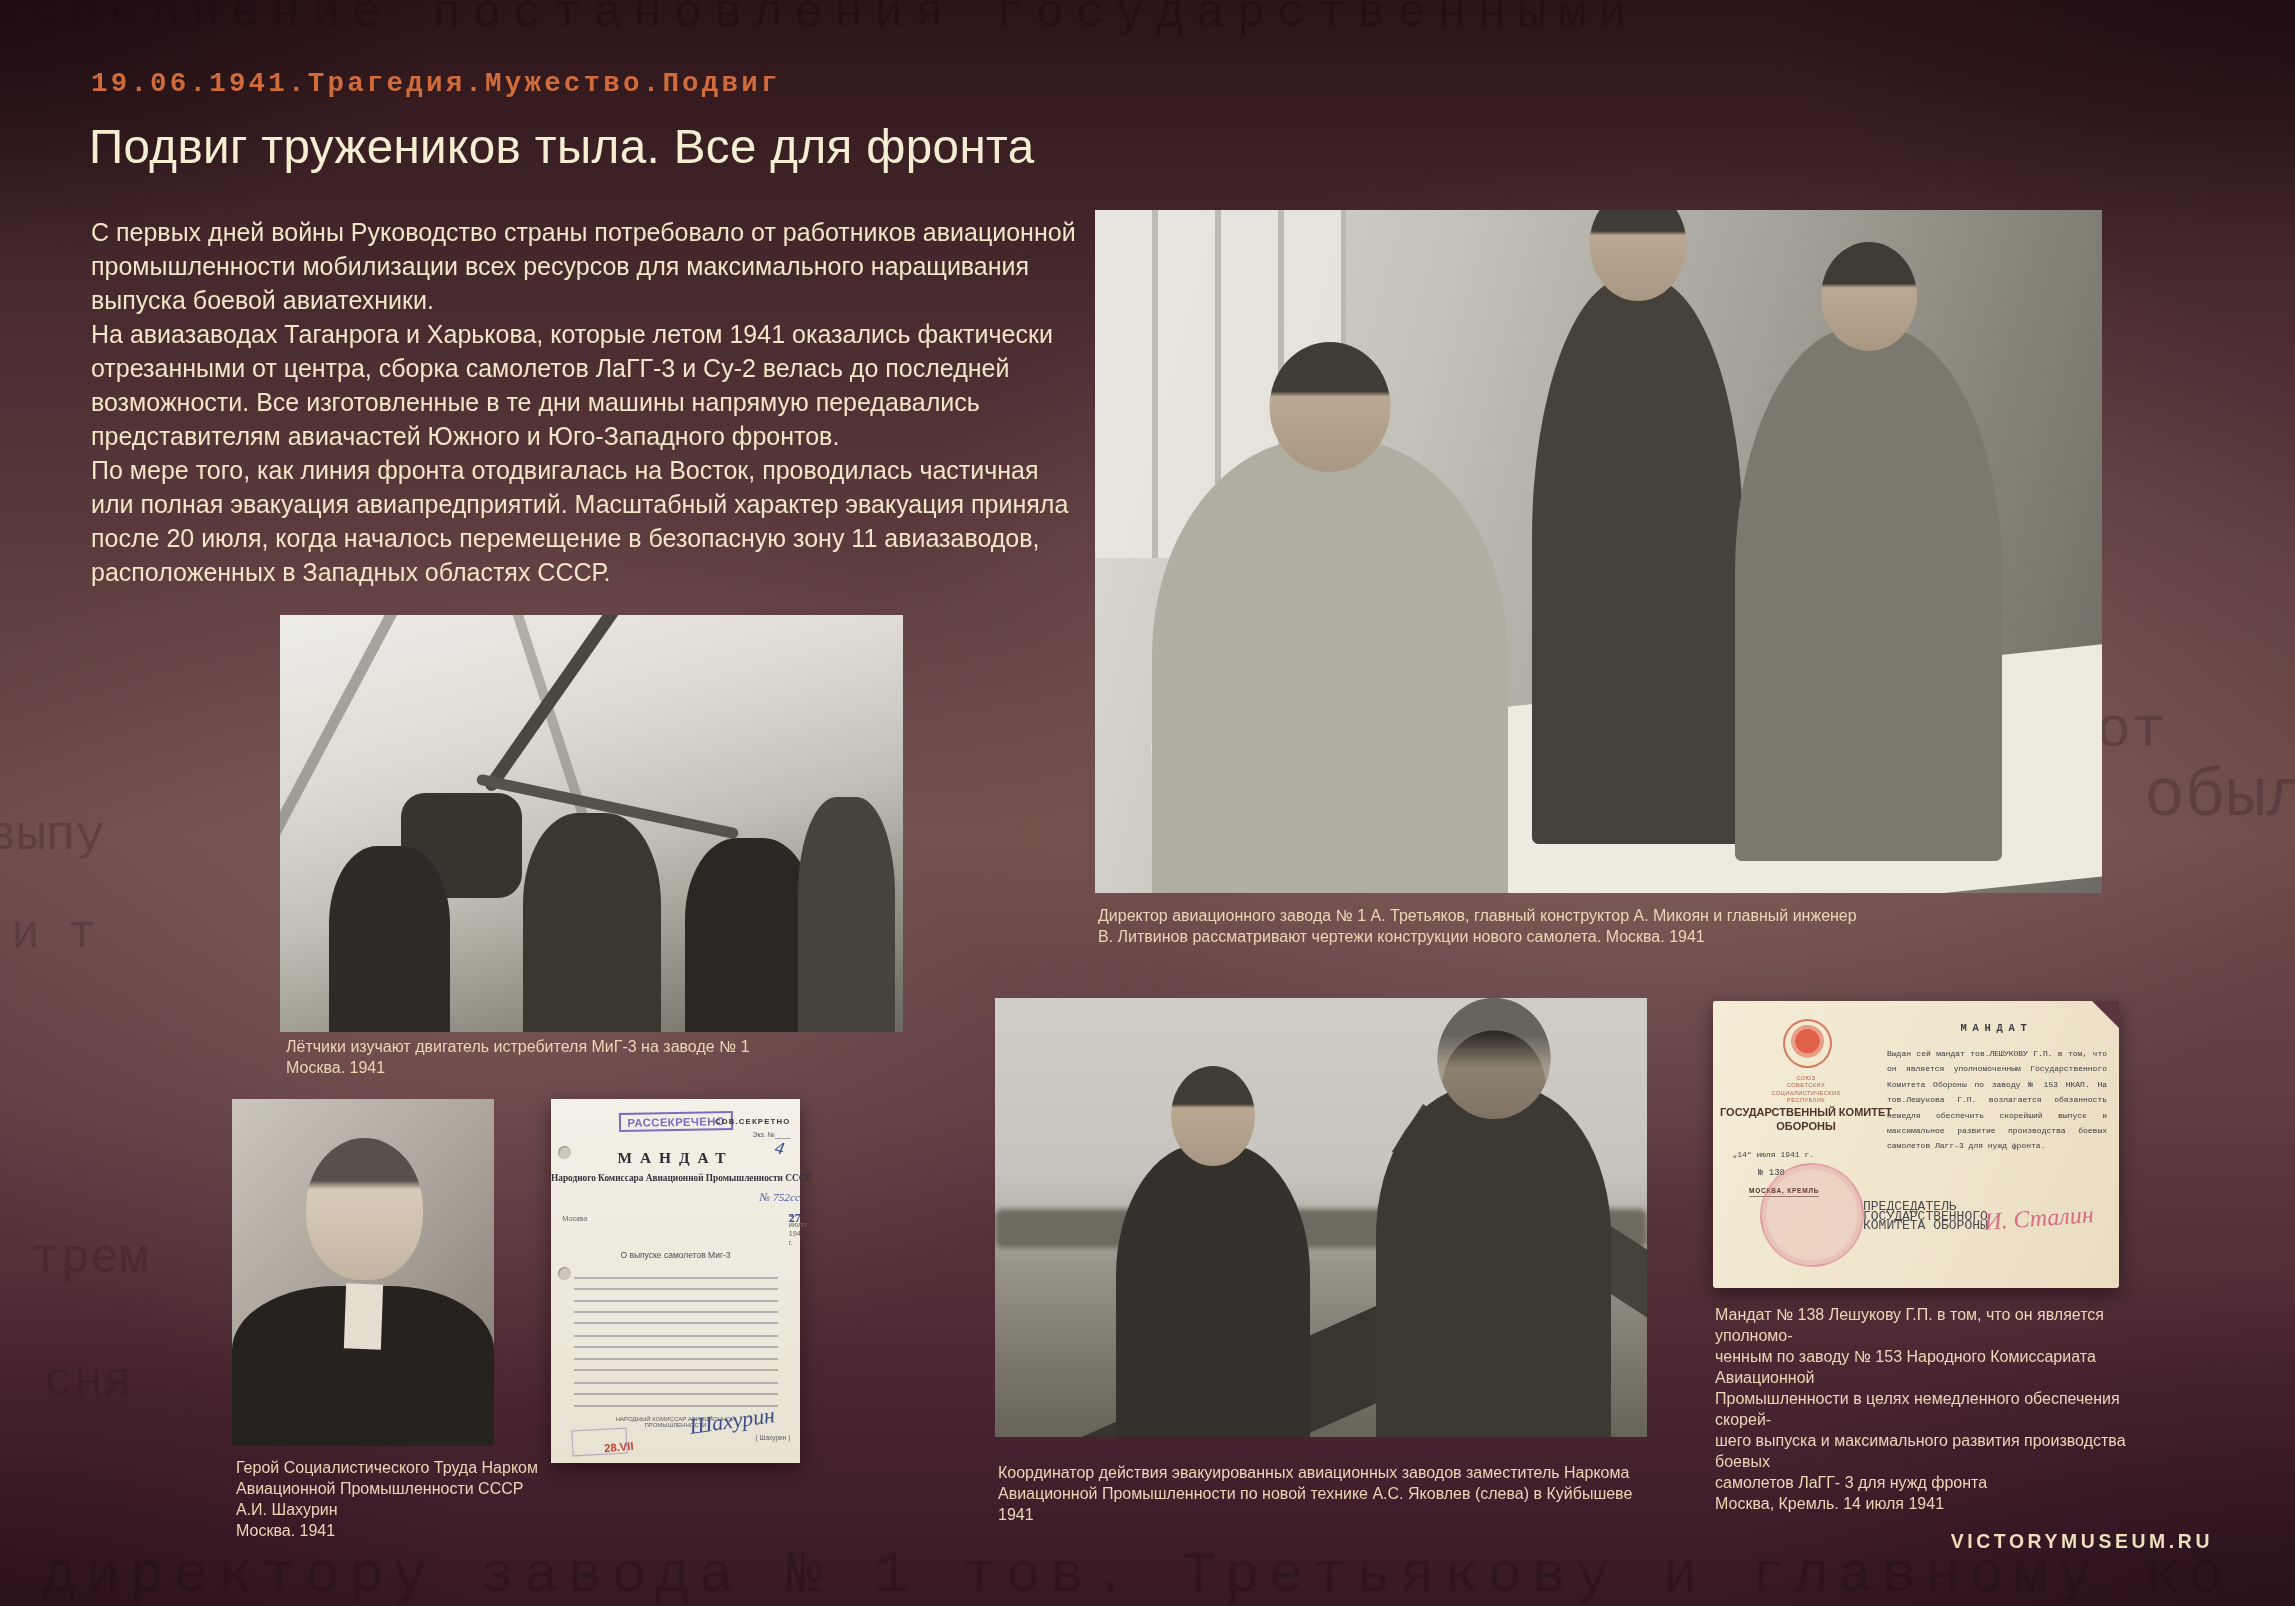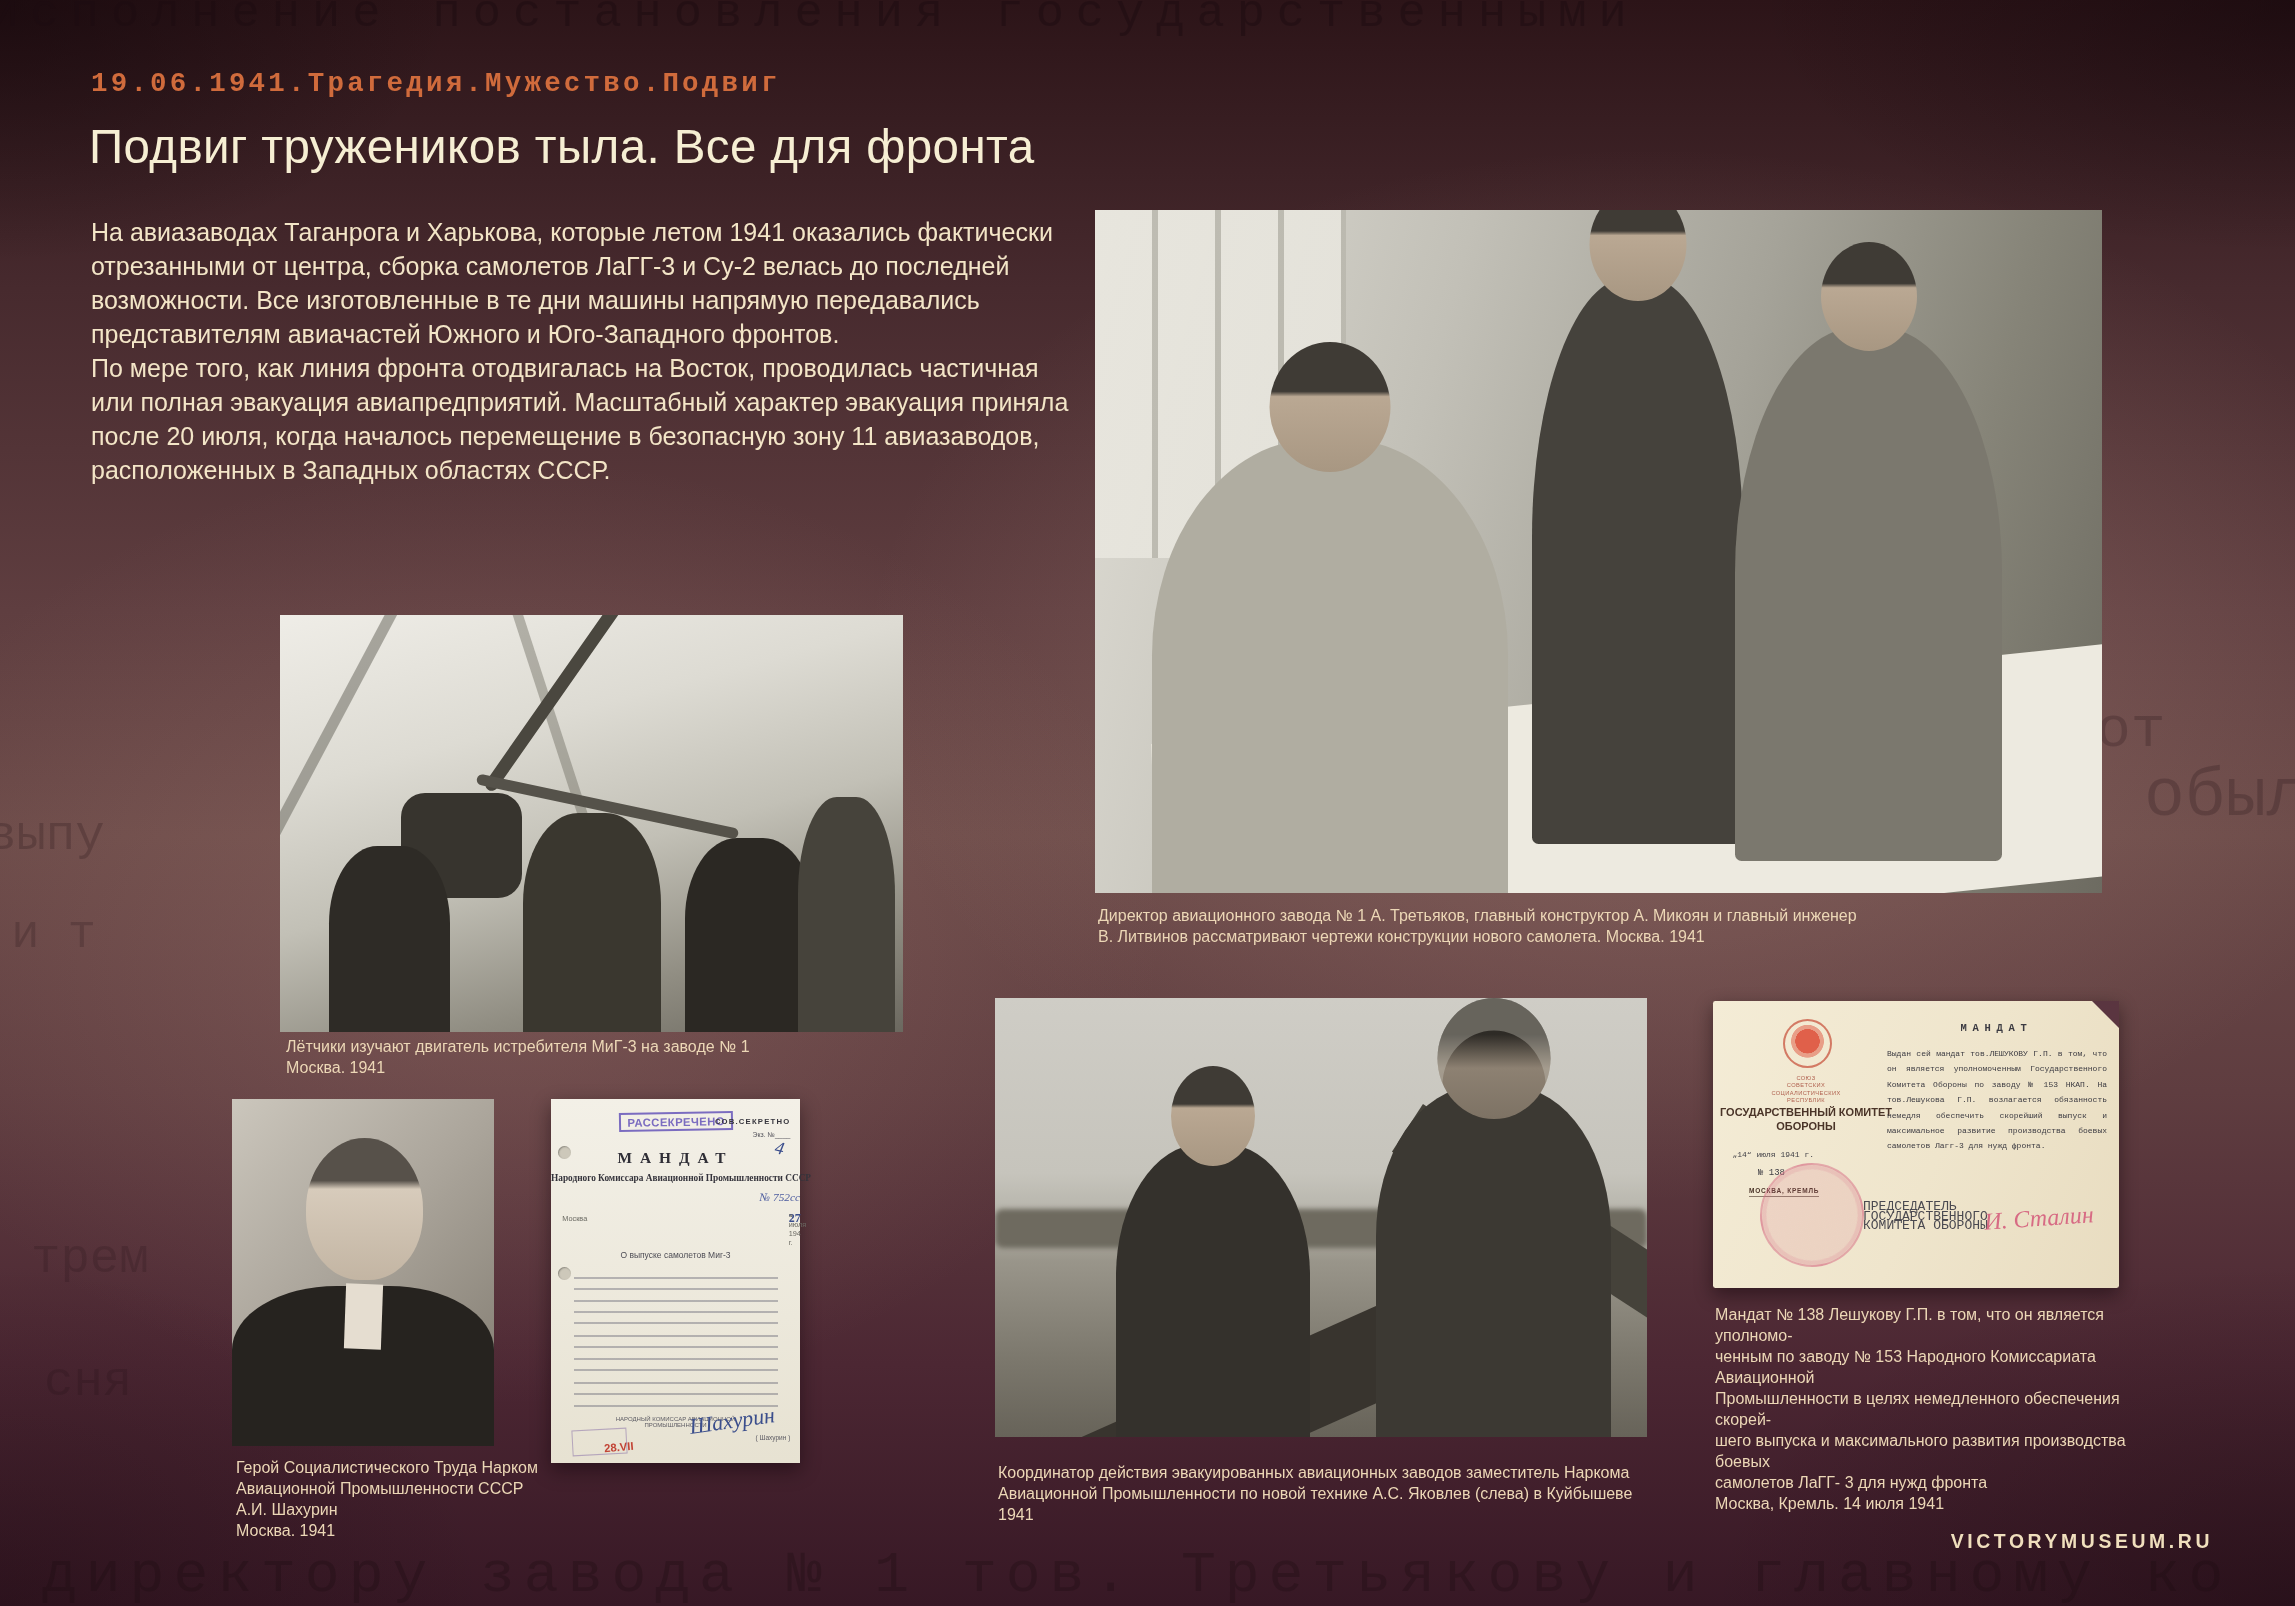--- a/index.html
+++ b/index.html
@@ -145,20 +145,23 @@
   <div class="wm wm-f0">выпу</div>
   <div class="wm wm-f1">и т</div>
   <div class="wm wm-f2">трем</div>
   <div class="wm wm-f3">сня</div>
   <div class="wm wm-f4">от</div>
   <div class="wm wm-f5">обыл</div>
 
   <div class="abs kicker">19.06.1941.Трагедия.Мужество.Подвиг</div>
   <div class="abs title">Подвиг тружеников тыла. Все для фронта</div>
   <div class="abs bodytext">
+    <p>С первых дней войны Руководство страны потребовало от работников авиационной
+промышленности мобилизации всех ресурсов для максимального наращивания
+выпуска боевой авиатехники.</p>
     <p>На авиазаводах Таганрога и Харькова, которые летом 1941 оказались фактически
 отрезанными от центра, сборка самолетов ЛаГГ-3 и Су-2 велась до последней
 возможности. Все изготовленные в те дни машины напрямую передавались
 представителям авиачастей Южного и Юго-Западного фронтов.</p>
     <p>По мере того, как линия фронта отодвигалась на Восток, проводилась частичная
 или полная эвакуация авиапредприятий. Масштабный характер эвакуация приняла
 после 20 июля, когда началось перемещение в безопасную зону 11 авиазаводов,
 расположенных в Западных областях СССР.</p>
   </div>
 

